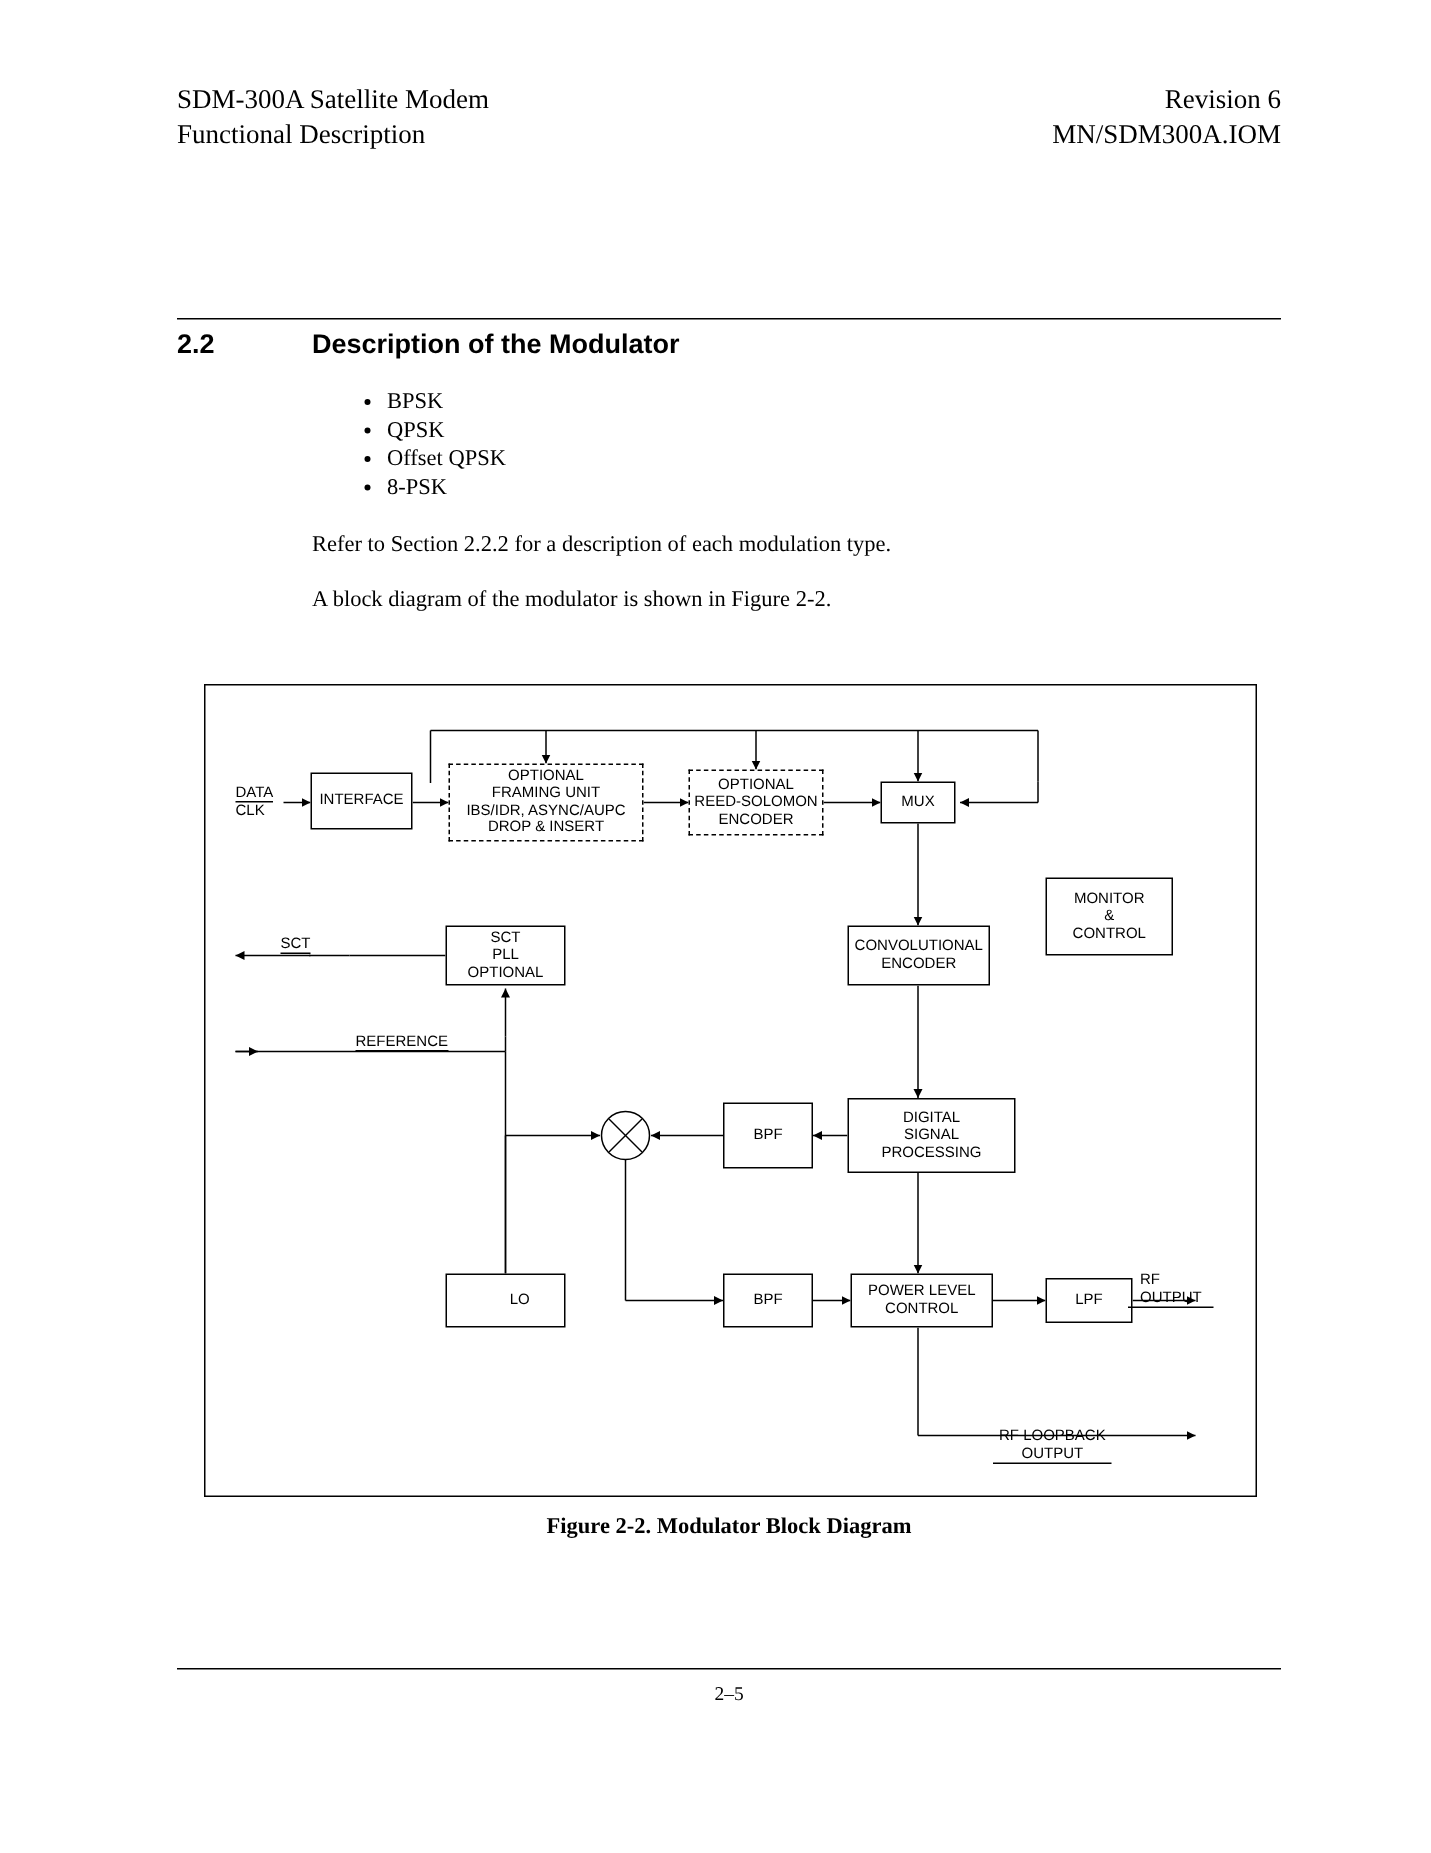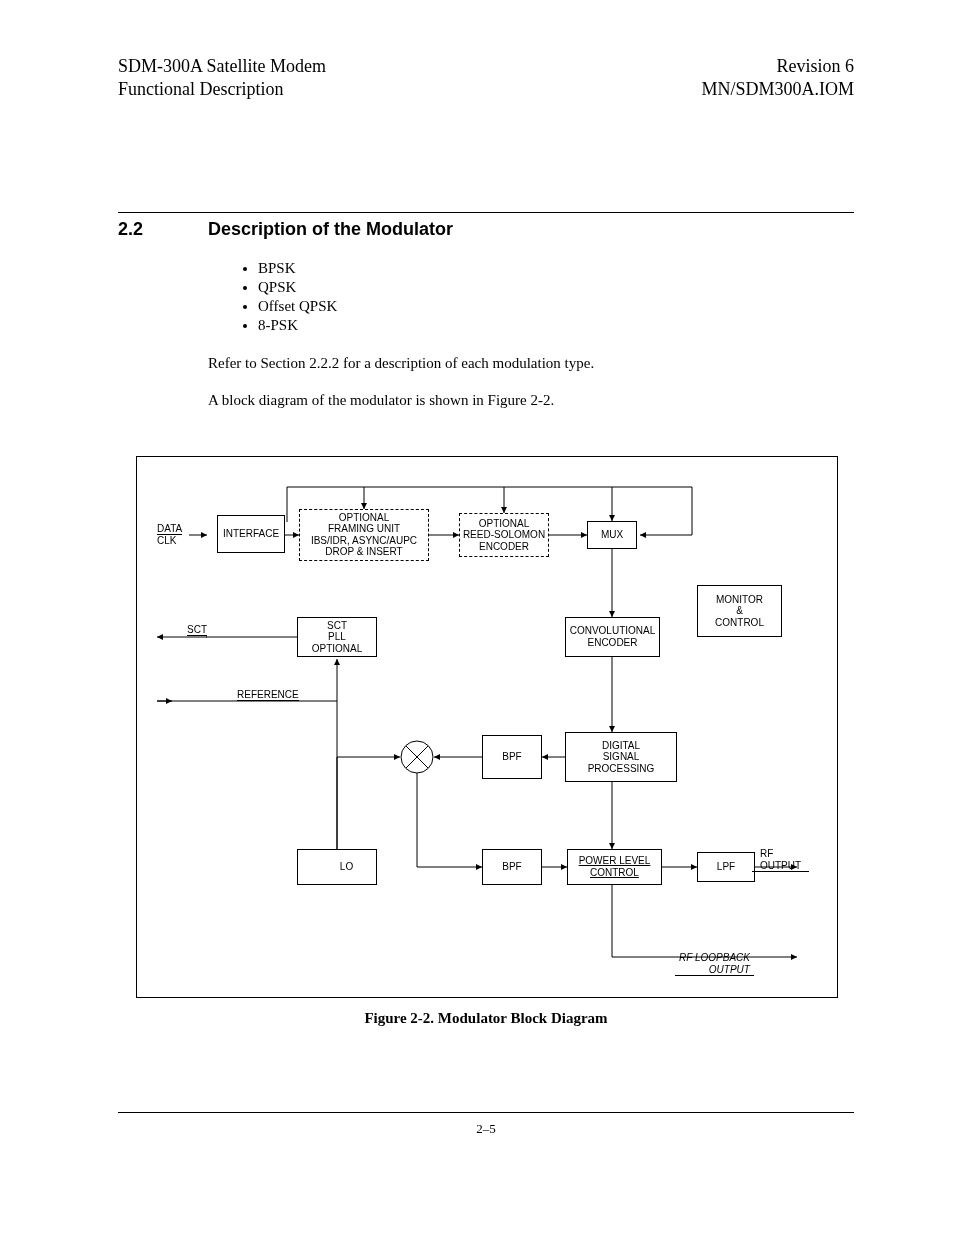--- a/index.html
+++ b/index.html
@@ -199,21 +199,21 @@
 
           <line x1="160" y1="180" x2="96" y2="180"></line>
         </g>
       </svg>
 
       <div class="label" style="left:20px; top:66px; text-align:left;">
         <span class="underline">DATA</span><br>
         <span>CLK</span>
       </div>
 
-      <div class="box" style="left:80px; top:58px; width:68px; height:38px;">
+      <div class="box" style="left:70px; top:58px; width:68px; height:38px;">
         <span>INTERFACE</span>
       </div>
 
       <div class="box dashed" style="left:162px; top:52px; width:130px; height:52px; white-space:pre-line;">
         <span>OPTIONAL
 FRAMING UNIT
 IBS/IDR, ASYNC/AUPC
 DROP &amp; INSERT</span>
       </div>
 
@@ -259,35 +259,35 @@
       </div>
 
       <div class="box" style="left:160px; top:392px; width:80px; height:36px;padding-left:21px;">
         <span>LO</span>
       </div>
 
       <div class="box" style="left:345px; top:392px; width:60px; height:36px;">
         <span>BPF</span>
       </div>
 
-      <div class="box" style="left:430px; top:392px; width:95px; height:36px; white-space:pre-line;text-decoration:underline;">
+      <div class="box" style="left:430px; top:392px; width:95px; height:36px; white-space:pre-line;">
         <span>POWER LEVEL
 CONTROL</span>
       </div>
 
       <div class="box" style="left:560px; top:395px; width:58px; height:30px;">
         <span>LPF</span>
       </div>
 
       <div class="label" style="left:615px; top:380px; text-align:left; white-space:pre-line;">
         <span class="underline" style="padding:0 8px;">RF
 OUTPUT</span>
       </div>
 
-      <div class="label" style="left:538px; top:484px; text-align:right; white-space:pre-line;font-style:italic;">
+      <div class="label" style="left:525px; top:484px; text-align:center; white-space:pre-line;">
         <span class="underline" style="padding:0 4px;">RF LOOPBACK
 OUTPUT</span>
       </div>
 
     </div>
 
     <div class="fig-caption">Figure 2-2.  Modulator Block Diagram</div>
   </div>
 
   <hr class="footer-hr">

